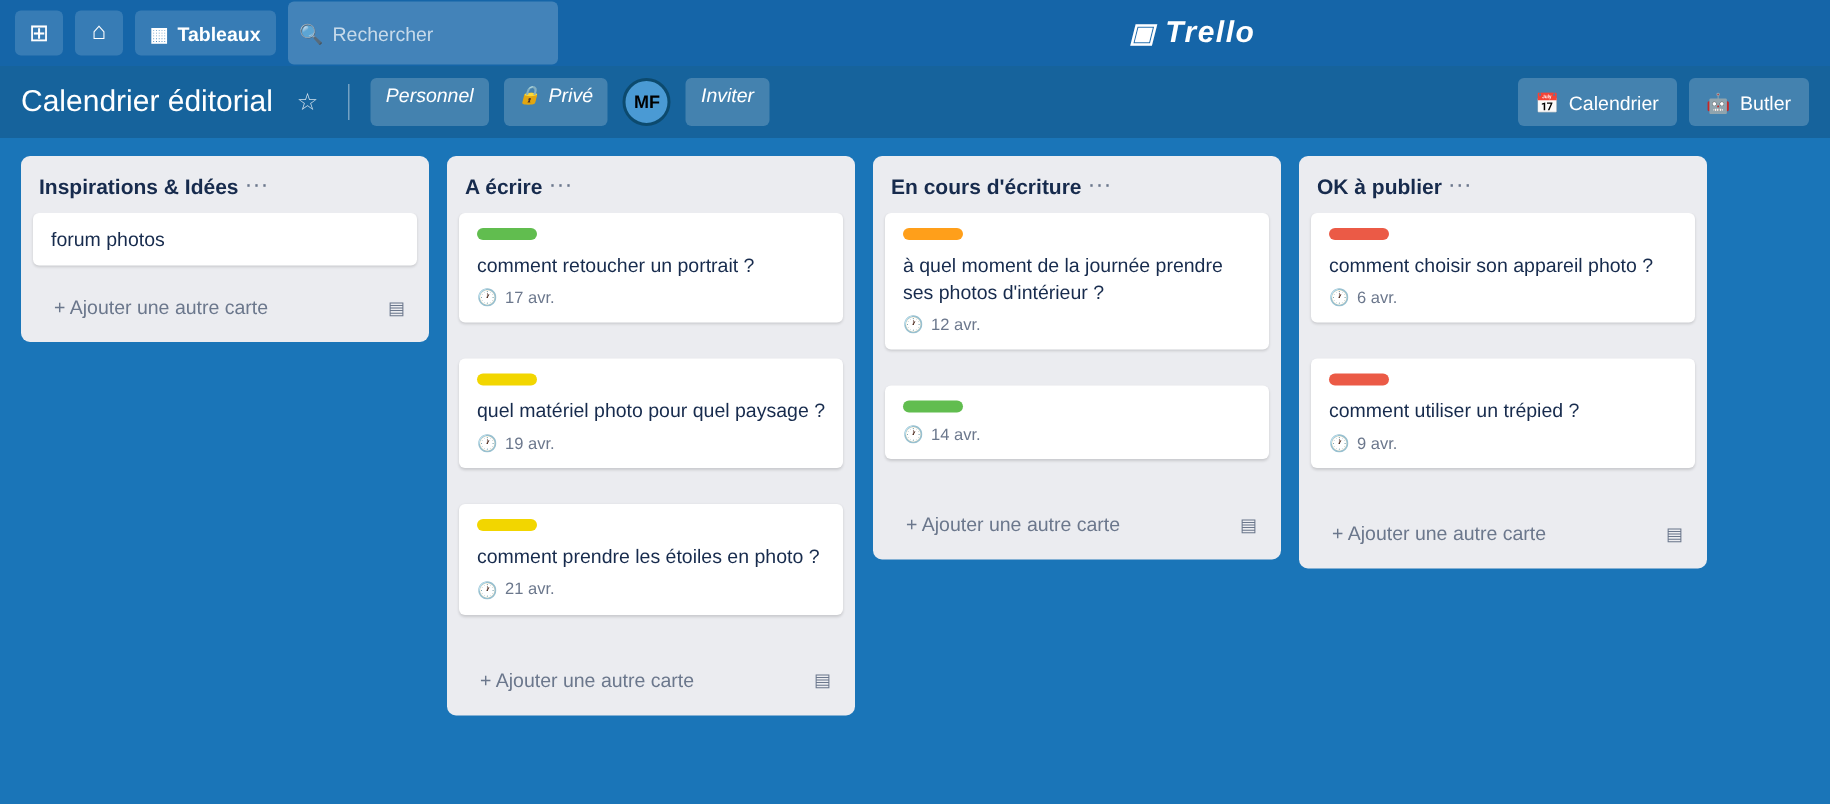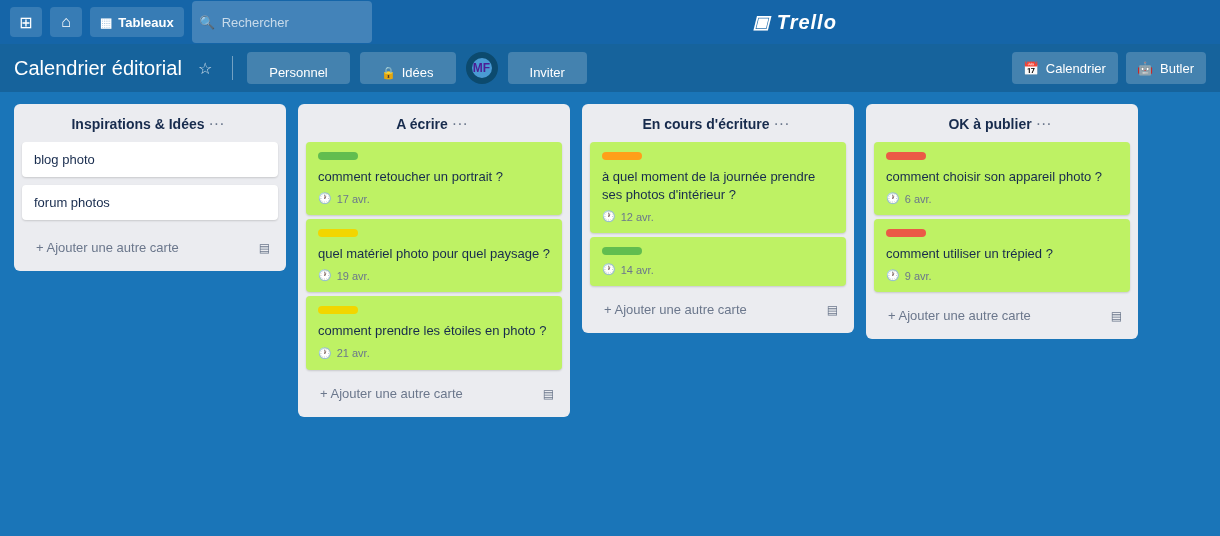--- a/index.html
+++ b/index.html
@@ -116,38 +116,39 @@
       background: rgba(255,255,255,0.4);
       margin: 0 4px;
     }
     .header-btn {
       background: rgba(255,255,255,0.2);
       border: none;
       border-radius: 4px;
       color: #fff;
       cursor: pointer;
       display: flex;
-      align-items: flex-end;
+      align-items: flex-start;
       gap: 5px;
-      padding: 4px 22px;
+      padding: 4px 10px;
       font-size: 13px;
       font-weight: 500;
       height: 32px;
+      font-style: italic;
     }
     .header-btn-icon { font-size: 12px; }
     .avatar {
       width: 32px;
       height: 32px;
       border-radius: 50%;
       background: #4a9ad4;
-      border: 6px solid #0c4a6e;
+      border: 2px solid #0c4a6e;
       display: flex;
       align-items: center;
       justify-content: center;
-      color: #4c1d95;
+      color: #000000;
       font-size: 12px;
       font-weight: 700;
       cursor: pointer;
     }
     .header-right {
       margin-left: auto;
       display: flex;
       gap: 8px;
     }
     .header-right-btn {
@@ -182,21 +183,21 @@
       width: 272px;
       min-width: 272px;
       max-height: 100%;
       display: flex;
       flex-direction: column;
       overflow: hidden;
     }
     .list-header {
       display: flex;
       align-items: center;
-      justify-content: center;
+      justify-content: flex-start;
       padding: 10px 12px 8px;
     }
     .list-title {
       font-size: 14px;
       font-weight: 700;
       color: #172b4d;
     }
     .list-menu-btn {
       background: none;
       border: none;
@@ -209,23 +210,23 @@
     }
 
     .list-cards {
       padding: 0 8px;
       overflow-y: auto;
       flex: 1;
     }
 
     
     .card {
-      background: #bef264;
-      border-radius: 4px;
-      margin-bottom: 4px;
+      background: #ffffff;
+      border-radius: 4px;
+      margin-bottom: 24px;
       padding: 10px 12px;
       box-shadow: 0 1px 2px rgba(0,0,0,0.15);
       cursor: pointer;
     }
 
     .card-label {
       height: 8px;
       border-radius: 4px;
       margin-bottom: 8px;
       width: 40px;
@@ -246,21 +247,21 @@
       align-items: center;
       gap: 5px;
       color: #6b778c;
       font-size: 11px;
     }
     .card-meta-icon { font-size: 11px; }
 
     
     .add-card-btn {
       display: flex;
-      align-items: flex-end;
+      align-items: center;
       gap: 6px;
       padding: 8px 12px;
       color: #6b778c;
       font-size: 13px;
       cursor: pointer;
       border-radius: 4px;
       background: none;
       border: none;
       width: 100%;
       text-align: left;
@@ -313,21 +314,21 @@
 
 <div class="board-header">
   <span class="board-title">Calendrier éditorial</span>
   <button class="star-btn">☆</button>
   <div class="header-divider"></div>
   <button class="header-btn">
     <span>Personnel</span>
   </button>
   <button class="header-btn">
     <span class="header-btn-icon">🔒</span>
-    <span>Idées</span>
+    <span>Privé</span>
   </button>
   <div class="avatar">MF</div>
   <button class="header-btn">
     <span>Inviter</span>
   </button>
   <div class="header-right">
     <button class="header-right-btn">
       <span>📅</span>
       <span>Calendrier</span>
     </button>
@@ -338,21 +339,20 @@
   </div>
 </div>
 
 <div class="board-content" id="board-content">
 <div class="list">
       <div class="list-header">
         <span class="list-title">Inspirations &amp; Idées</span>
         <button class="list-menu-btn">···</button>
       </div>
       <div class="list-cards">
-        <div class="card-simple">blog photo</div>
         <div class="card-simple">forum photos</div>
       </div>
       <div class="add-card-area">
         <button class="add-card-btn">
           <span class="add-card-icon"></span>
           <span>+ Ajouter une autre carte</span>
           <span class="card-template-icon">▤</span>
         </button>
       </div>
     </div>

